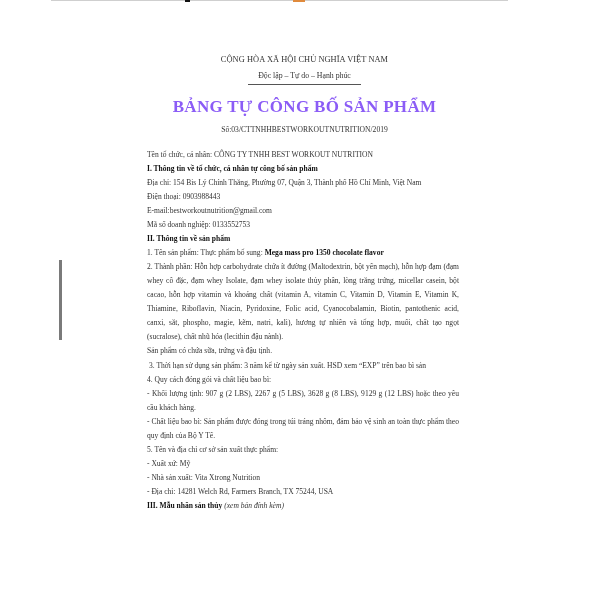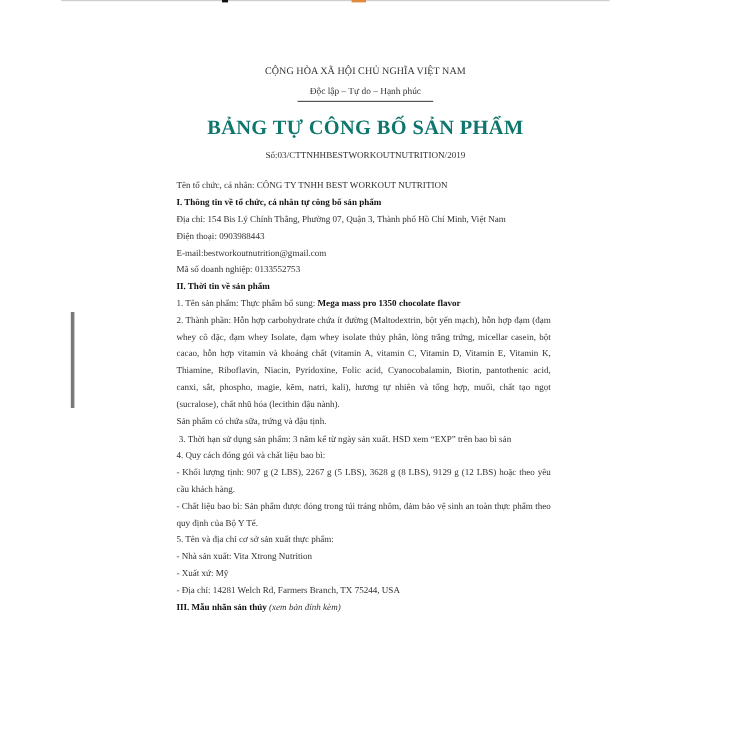--- a/index.html
+++ b/index.html
@@ -8,21 +8,21 @@
     .topbar { position:absolute; left:51px; top:0; width:457px; height:1px; background:#cfcfcf; }
     .topbar .mark-black { position:absolute; left:134px; top:0; width:5px; height:2px; background:#111; }
     .topbar .mark-orange { position:absolute; left:242px; top:0; width:12px; height:2px; background:#e08a3c; }
     .sidebar-bar { position:absolute; left:59px; top:260px; width:3px; height:80px; background:#7a7a7a; }
 
     .page { position:absolute; left:0; top:0; width:609px; height:609px; }
     .center { position:absolute; left:0; width:609px; text-align:center; }
     .nation { top:55px; font-size:8.4px; letter-spacing:0.05px; color:#333; }
     .motto { top:71px; font-size:7.8px; color:#333; }
     .motto-line { position:absolute; left:248px; top:84px; width:113px; height:1px; background:#555; }
-    .title { top:97px; font-size:17px; font-weight:bold; color:#0f766e; letter-spacing:0.3px; }
+    .title { top:97px; font-size:17px; font-weight:bold; color:#8b5cf6; letter-spacing:0.3px; }
     .docno { top:125px; font-size:7.6px; color:#333; }
 
     .body { position:absolute; left:147px; top:148px; width:312px; font-size:7.55px; line-height:14px; color:#333; }
     .line { white-space:nowrap; height:14px; }
     .b { font-weight:bold; color:#111; }
     .i { font-style:italic; }
     .justify { white-space:normal; text-align:justify; text-align-last:left; height:auto; }
     .indent1 { padding-left:2px; }
     .hang { padding-left:12px; }
   </style>
@@ -42,27 +42,27 @@
   <div class="center title">BẢNG TỰ CÔNG BỐ SẢN PHẨM</div>
   <div class="center docno">Số:03/CTTNHHBESTWORKOUTNUTRITION/2019</div>
 
   <div class="body">
     <div class="line">Tên tổ chức, cá nhân: CÔNG TY TNHH BEST WORKOUT NUTRITION</div>
     <div class="line b">I. Thông tin về tổ chức, cá nhân tự công bố sản phẩm</div>
     <div class="line">Địa chỉ: 154 Bis Lý Chính Thắng, Phường 07, Quận 3, Thành phố Hồ Chí Minh, Việt Nam</div>
     <div class="line">Điện thoại: 0903988443</div>
     <div class="line">E-mail:bestworkoutnutrition@gmail.com</div>
     <div class="line">Mã số doanh nghiệp: 0133552753</div>
-    <div class="line b">II. Thời tin về sản phẩm</div>
+    <div class="line b">II. Thông tin về sản phẩm</div>
     <div class="line"><span>1.  Tên sản phẩm: Thực phẩm bổ sung: </span><span class="b">Mega mass pro 1350 chocolate flavor</span></div>
     <div class="line justify">2.  Thành phần: Hỗn hợp carbohydrate chứa ít đường (Maltodextrin, bột yến mạch), hỗn hợp đạm (đạm whey cô đặc, đạm whey Isolate, đạm whey isolate thủy phân, lòng trắng trứng, micellar casein,  bột cacao, hỗn hợp vitamin và khoáng chất (vitamin A, vitamin C, Vitamin D, Vitamin E, Vitamin K, Thiamine, Riboflavin, Niacin, Pyridoxine, Folic acid, Cyanocobalamin, Biotin, pantothenic acid, canxi, sắt, phospho, magie, kẽm, natri, kali), hương tự nhiên và tổng hợp, muối, chất tạo ngọt (sucralose), chất nhũ hóa (lecithin đậu nành).</div>
     <div class="line">Sản phẩm có chứa sữa, trứng và đậu tịnh.</div>
     <div class="line indent1" style="margin-top:1px">3. Thời hạn sử dụng sản phẩm: 3 năm kể từ ngày sản xuất. HSD xem “EXP” trên bao bì sản</div>
     <div class="line">4. Quy cách đóng gói và chất liệu bao bì:</div>
     <div class="line justify">- Khối lượng tịnh: 907 g (2 LBS), 2267 g (5 LBS), 3628 g (8 LBS), 9129 g (12 LBS) hoặc theo yêu cầu khách hàng.</div>
     <div class="line justify">- Chất liệu bao bì: Sản phẩm được đóng trong túi tráng nhôm, đảm bảo vệ sinh an toàn thực phẩm theo quy định của Bộ Y Tế.</div>
     <div class="line">5. Tên và địa chỉ cơ sở sản xuất thực phẩm:</div>
+    <div class="line">- Xuất xứ: Mỹ</div>
     <div class="line">- Nhà sản xuất: Vita Xtrong Nutrition</div>
-    <div class="line">- Xuất xứ: Mỹ</div>
     <div class="line">- Địa chỉ: 14281 Welch Rd, Farmers Branch, TX 75244, USA</div>
     <div class="line"><span class="b">III. Mẫu nhãn sản thủy </span><span class="i">(xem bản đính kèm)</span></div>
   </div>
 </div>
 
 </body></html>

